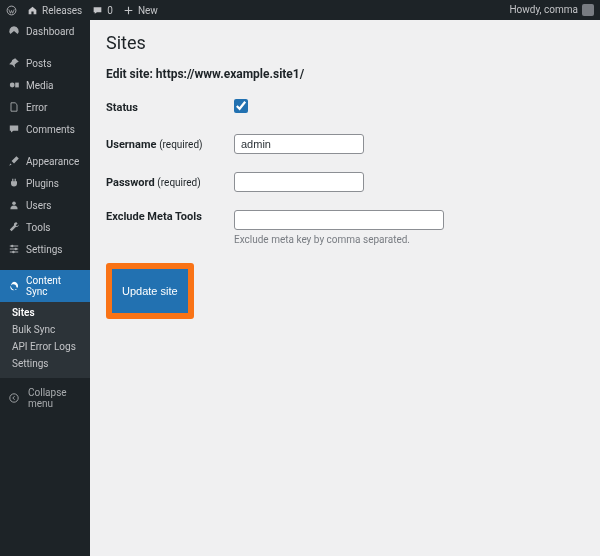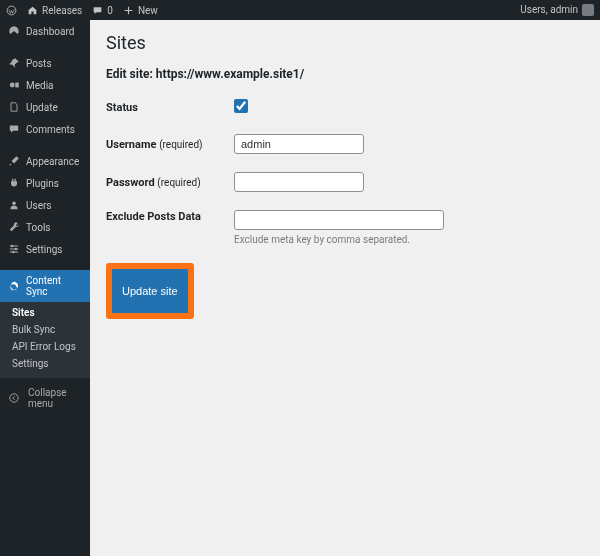--- a/index.html
+++ b/index.html
@@ -169,21 +169,21 @@
     </span>
     <span class="item">
       <svg viewBox="0 0 20 20">
           <path d="M9 3h2v6h6v2h-6v6H9v-6H3V9h6z"></path>
         </svg>
       <span>New</span>
     </span>
   </div>
   <div class="right">
     <span class="item">
-      <span>Users, admin</span>
+      <span>Howdy, comma</span>
       <span class="avatar"></span>
     </span>
   </div>
 </div>
 
 <div class="wrap">
 
   <div class="sidebar">
     <div class="menu-item">
       <svg viewBox="0 0 20 20">
@@ -202,21 +202,21 @@
       <svg viewBox="0 0 20 20">
           <circle cx="7" cy="10" r="4"></circle>
           <path d="M12 6h6v8h-6z"></path>
         </svg>
       <span>Media</span>
     </div>
     <div class="menu-item">
       <svg viewBox="0 0 20 20">
           <path d="M5 3h7l3 3v11H5z" fill="none" stroke="#a7aaad" stroke-width="1.5"></path>
         </svg>
-      <span>Update</span>
+      <span>Error</span>
     </div>
     <div class="menu-item">
       <svg viewBox="0 0 20 20">
           <path d="M3 4h14v9H9l-4 3v-3H3z"></path>
         </svg>
       <span>Comments</span>
     </div>
     <div class="spacer"></div>
     <div class="menu-item">
       <svg viewBox="0 0 20 20">
@@ -305,21 +305,21 @@
       <div class="label">
         <span>Password</span>
         <span class="req">(required)</span>
       </div>
       <div class="field narrow">
         <input type="password" value="" style="">
       </div>
     </div>
 
     <div class="form-row" style="align-items:flex-start;">
-      <div class="label">Exclude Posts Data</div>
+      <div class="label">Exclude Meta Tools</div>
       <div class="field" style="max-width:210px;">
         <input type="text" class="wide" value="" style="">
         <div class="help">Exclude meta key by comma separated.</div>
       </div>
     </div>
 
     <button class="button-primary">Update site</button>
   </div>
 </div>
 

